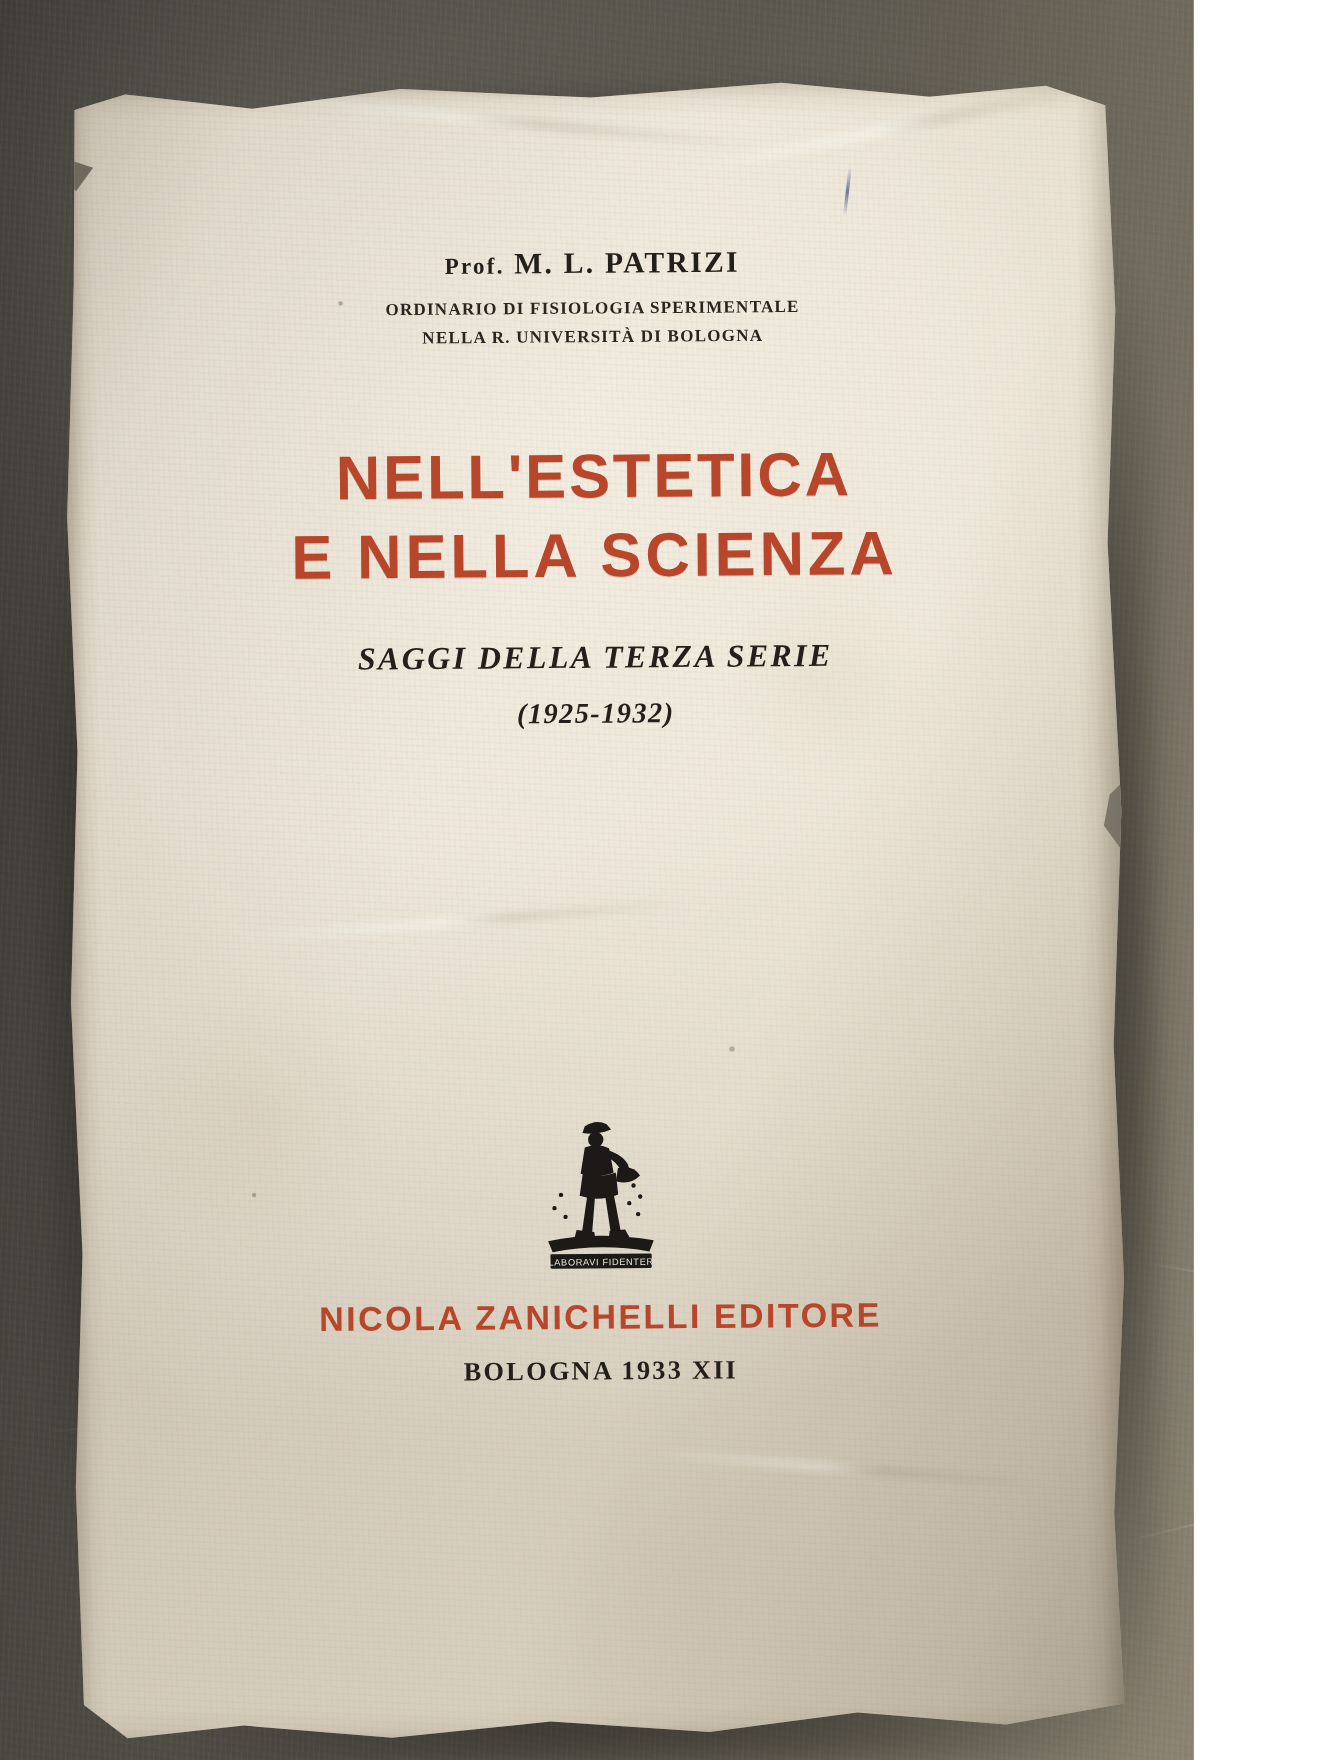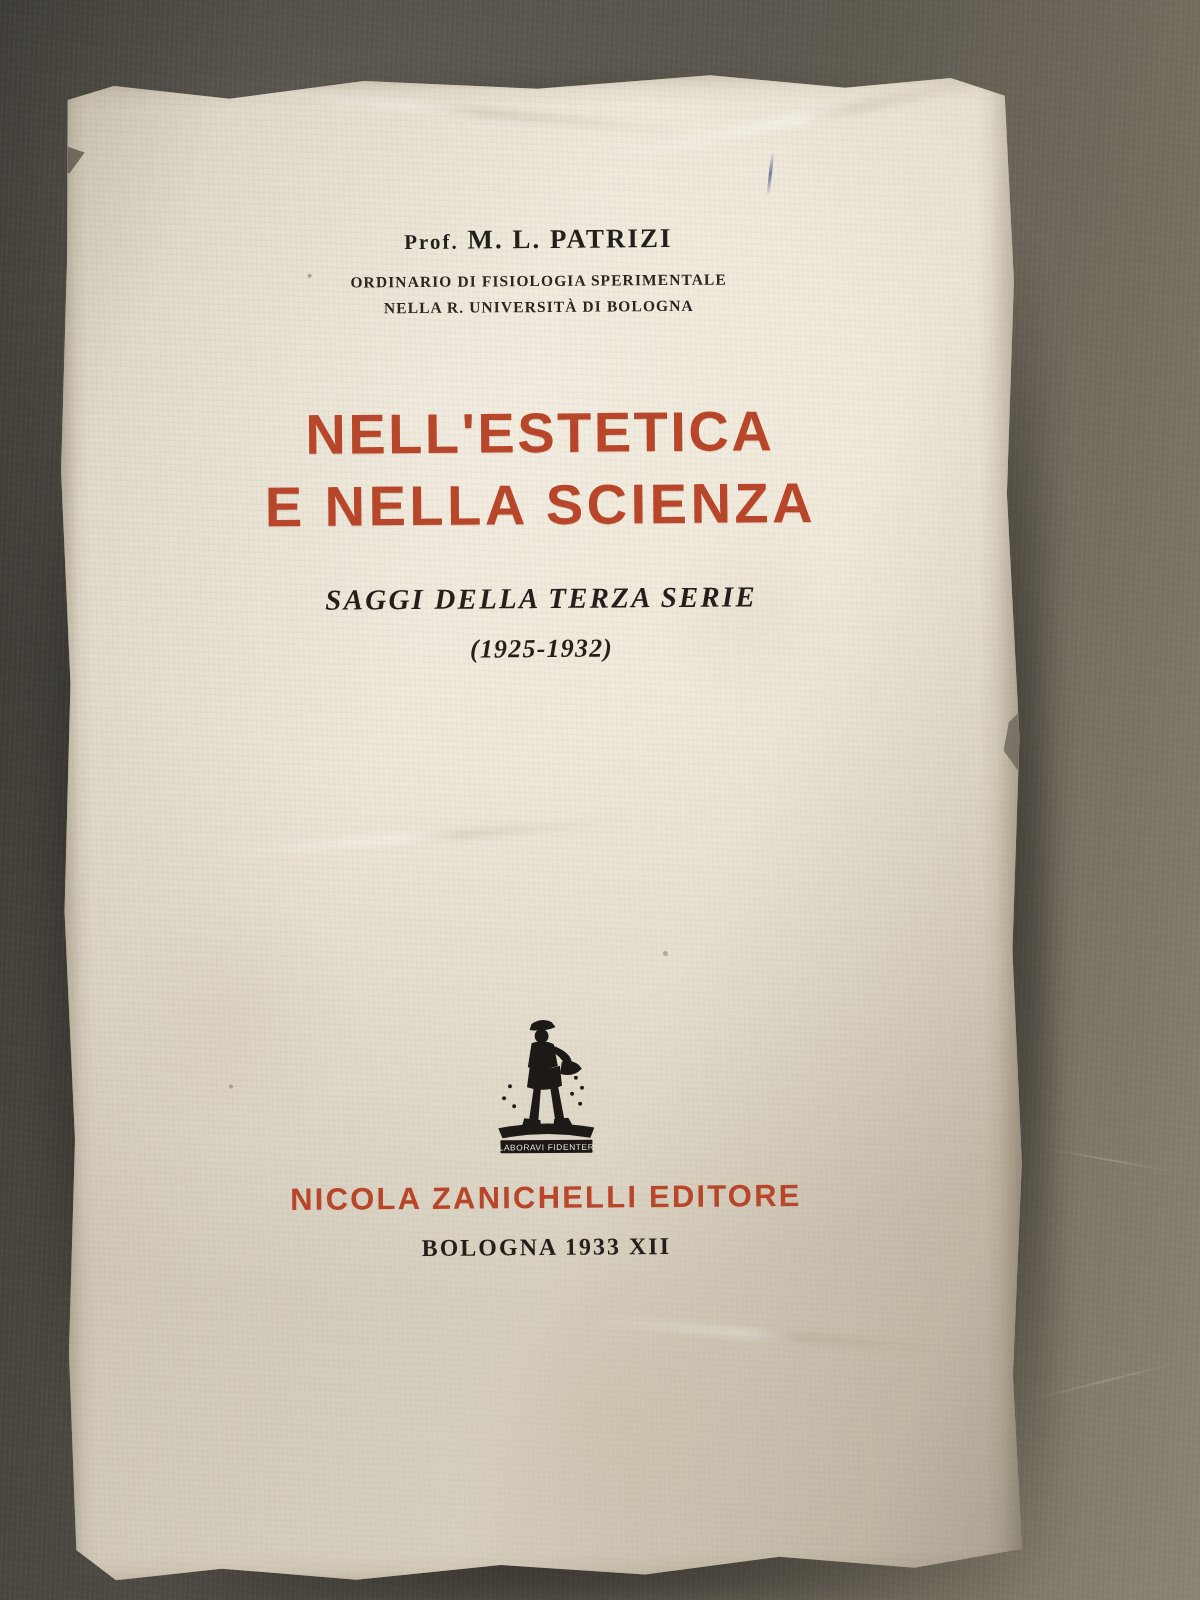--- a/index.html
+++ b/index.html
@@ -9,21 +9,21 @@
   body {
     width: 1200px;
     height: 1600px;
     overflow: hidden;
     font-family: "Liberation Serif", serif;
     background: #8e8madd;
   }
 
   #scene {
     position: relative;
-    width: 1200px;
+    width: 1085px;
     height: 1600px;
     background:
       radial-gradient(ellipse 900px 700px at 20% 10%, #6e6a62 0%, #56534c 45%, #4a4741 75%),
       linear-gradient(120deg, #5d5a52 0%, #6b6760 35%, #8d887c 65%, #a39c8c 100%);
     overflow: hidden;
   }
 
   
   .surface-light {
     position: absolute;

